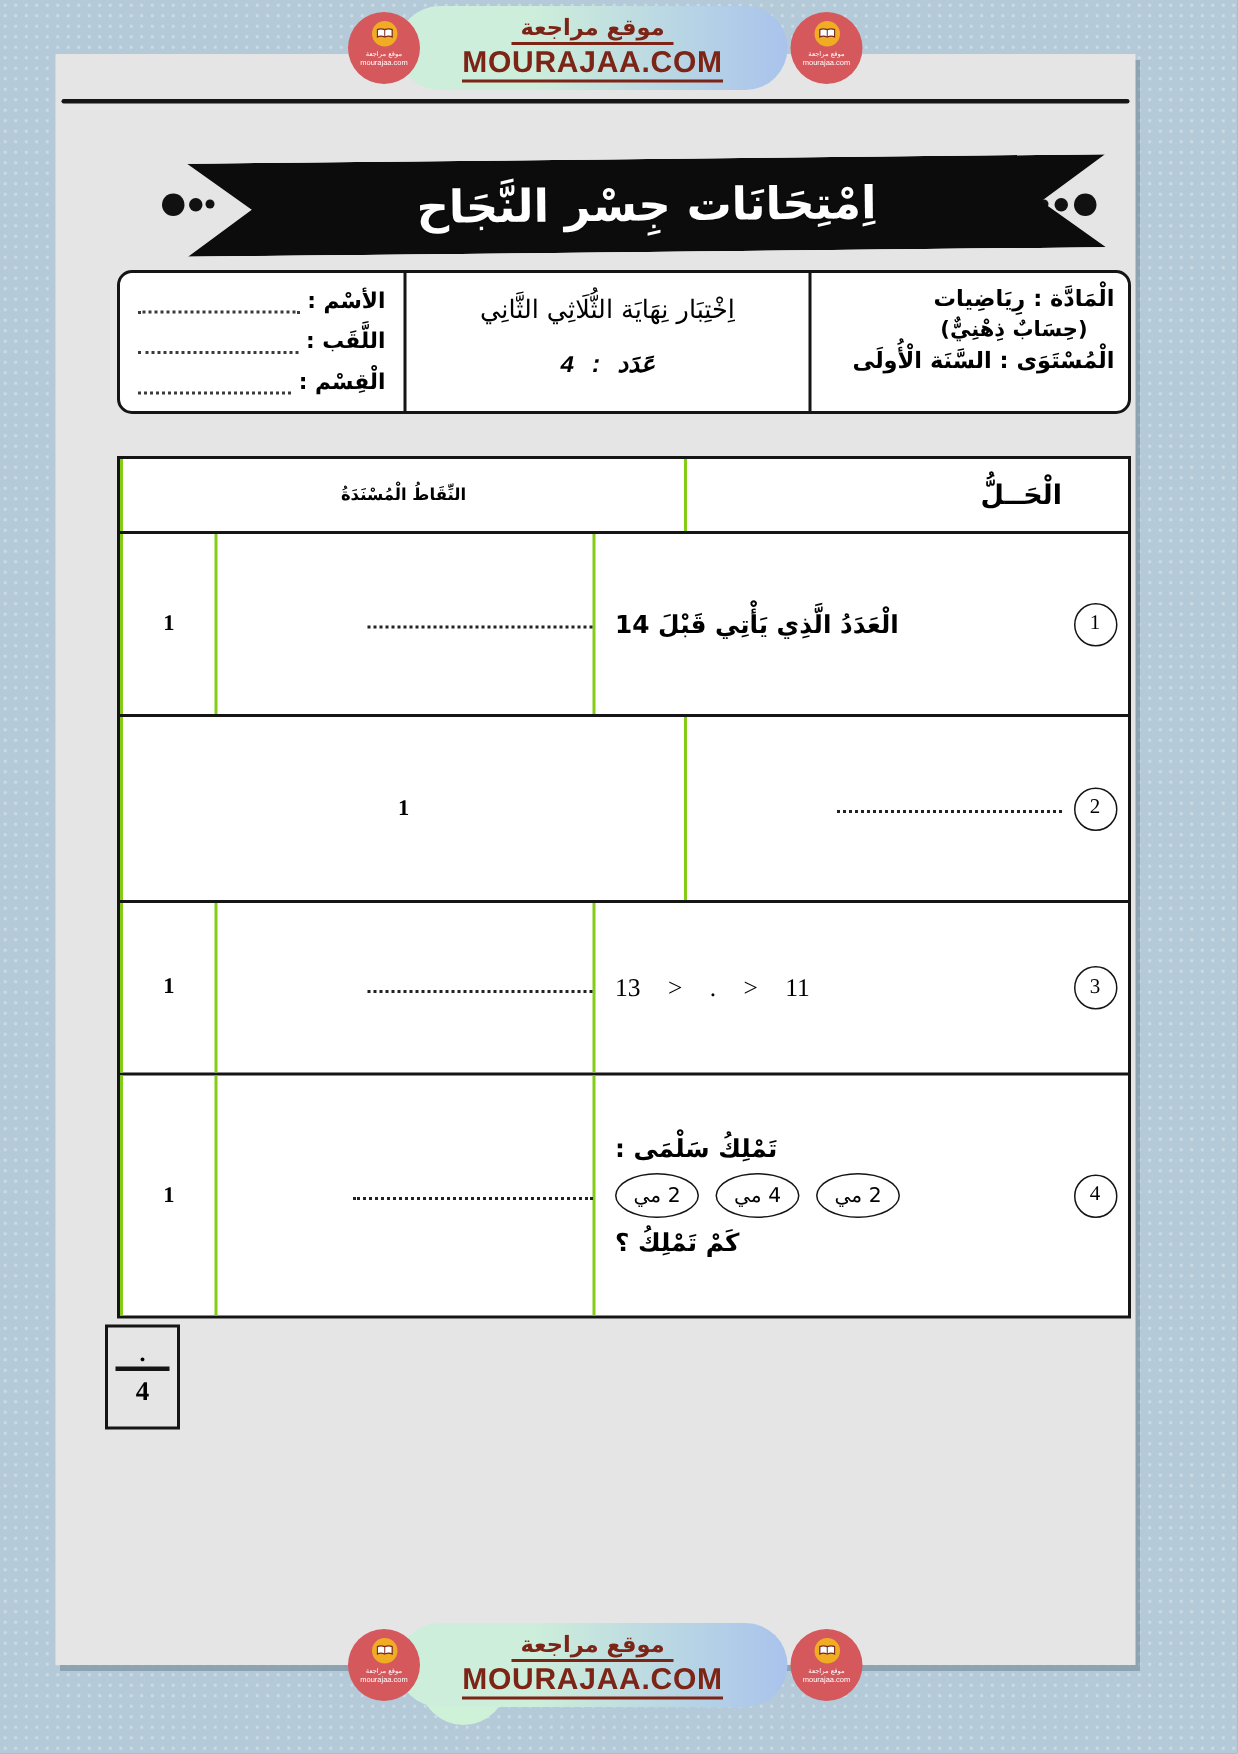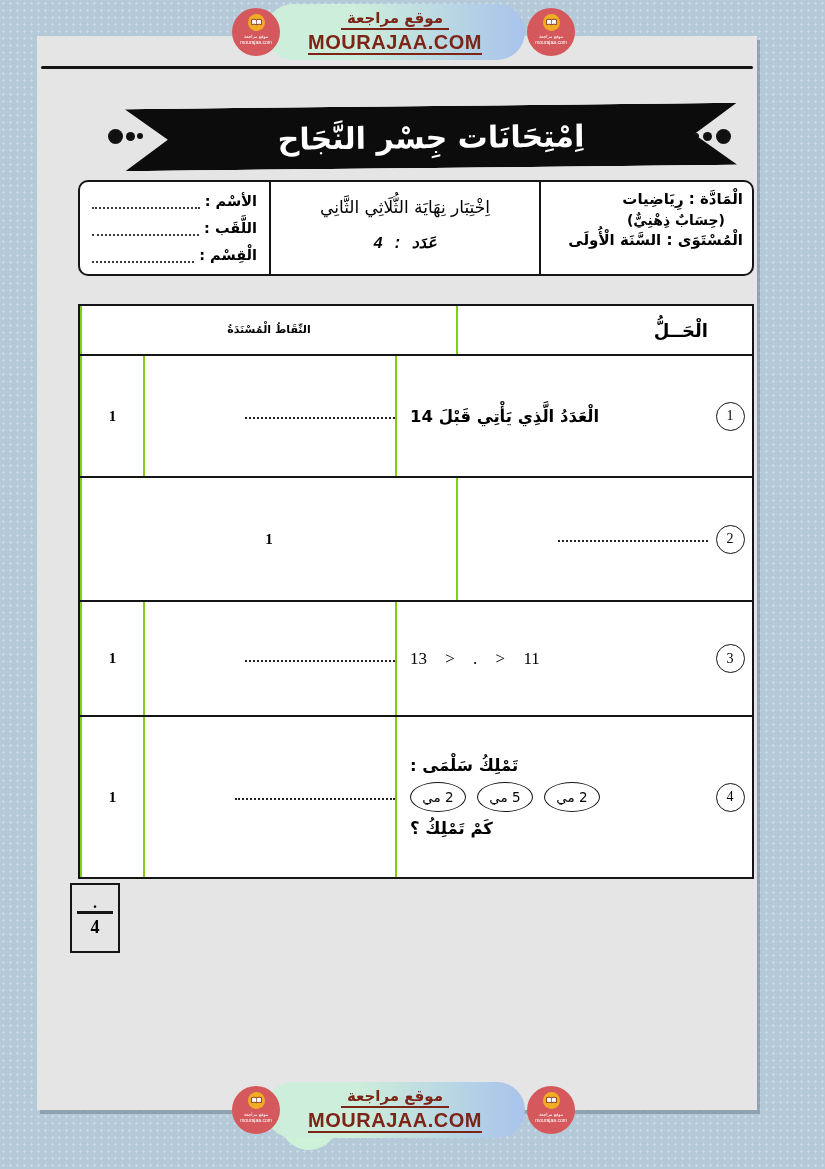--- a/index.html
+++ b/index.html
@@ -183,21 +183,21 @@
       </div>
 
       <div class="trow h160">
         <div class="cell c-num">
           <span class="circle-num">4</span>
         </div>
         <div class="cell c-act word-cell">
           <span class="activity">تَمْلِكُ سَلْمَى :</span>
           <span class="coins">
             <span class="coin">2 مي</span>
-            <span class="coin">5 مي</span>
+            <span class="coin">4 مي</span>
             <span class="coin">2 مي</span>
           </span>
           <span class="activity">كَمْ تَمْلِكُ ؟</span>
         </div>
         <div class="cell c-sol">
           <span class="dotline" style="width:160px;"></span>
         </div>
         <div class="cell c-pts">
           <span class="pts-val">1</span>
         </div>

